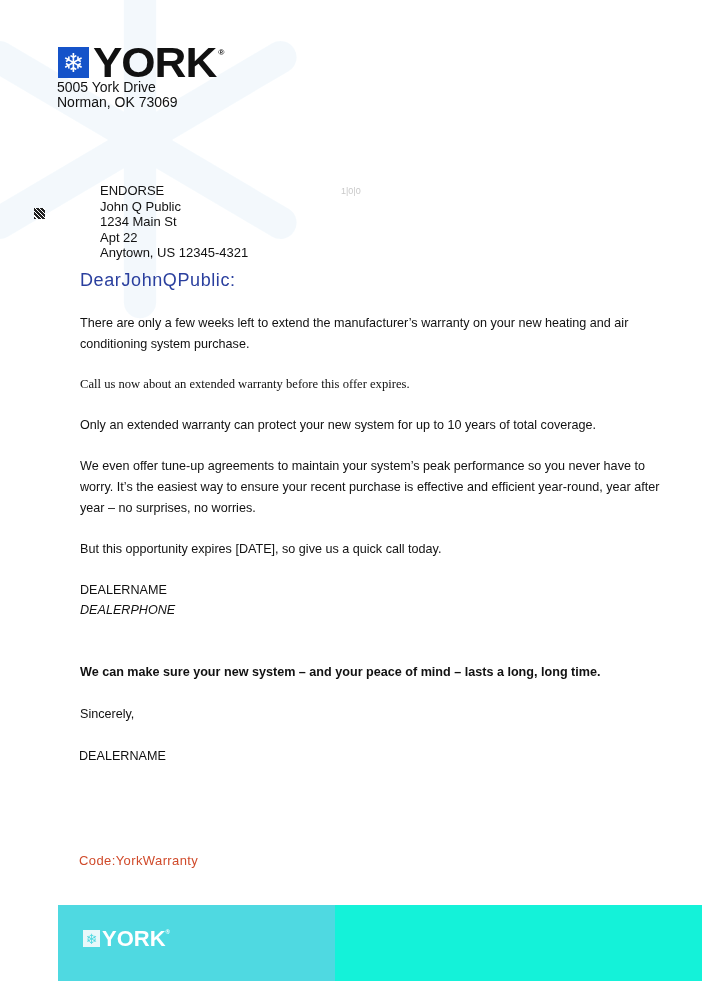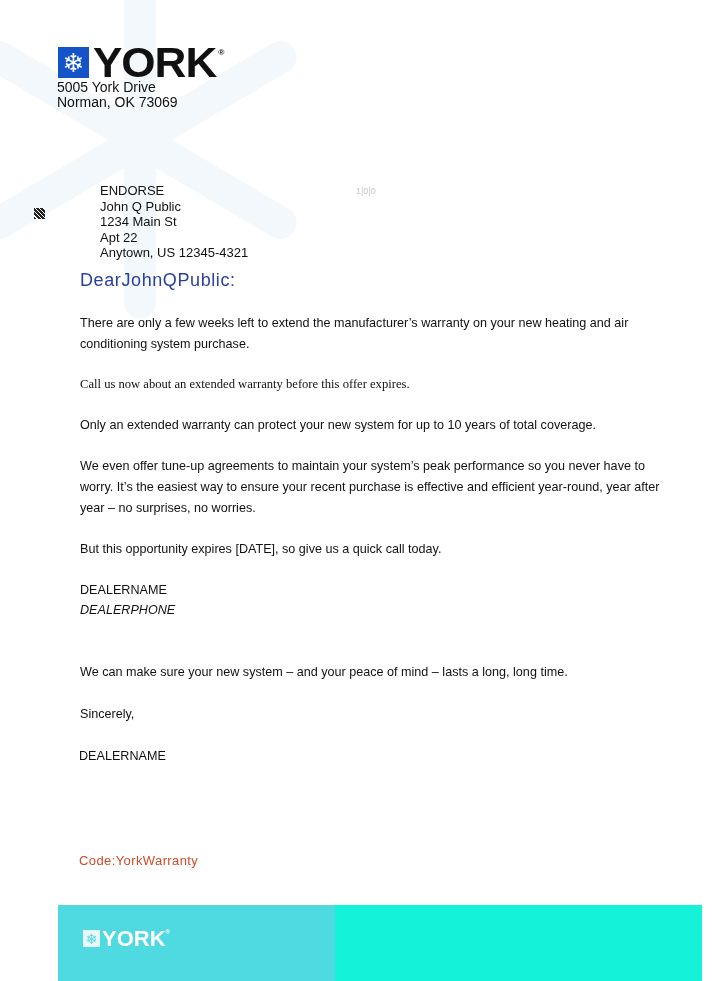--- a/index.html
+++ b/index.html
@@ -15,21 +15,21 @@
     }
     .logo-word {
       font-family:"Liberation Sans", sans-serif; font-weight:bold; font-size:42px; letter-spacing:-1px;
       color:#111; margin-left:4px; line-height:31px; transform:scaleX(1.05); transform-origin:left;
     }
     .logo-reg { font-size:8px; vertical-align:top; position:relative; top:-10px; margin-left:2px; }
     .addr { position:absolute; left:57px; top:80px; font-size:14px; line-height:15px; }
     .recipient { position:absolute; left:53px; top:183px; font-size:13px; line-height:15.5px;margin-left:47px; }
     .imb { position:absolute; left:34px; top:208px; width:11px; height:11px;
       background:repeating-linear-gradient(45deg,#222 0 2px,#fff 2px 3px); }
-    .seq { position:absolute; left:356px; top:186px; font-size:9px; color:#c8c8c8; }
+    .seq { position:absolute; left:341px; top:186px; font-size:9px; color:#c8c8c8; }
     .greeting { position:absolute; left:80px; top:270px; font-size:18px; color:#2a3f9e; letter-spacing:0.6px; }
     .body { position:absolute; left:80px; width:600px; font-size:12.6px; line-height:21px; color:#111; }
     .code { position:absolute; left:79px; top:853px; font-size:13px; color:#d04a2a; letter-spacing:0.4px; }
     .footer { position:absolute; left:58px; top:905px; width:644px; height:76px; display:flex; }
     .footer-left { width:277px; background:#4fd9e1; position:relative; }
     .footer-right { flex:1; background:#14f2d9; }
     .footer-logo { position:absolute; left:25px; top:25px; display:flex; align-items:center; color:#fff; }
     .footer-logo .fbox { width:17px; height:17px; background:#e8f8fa; color:#4fd9e1; font-size:14px; display:flex; align-items:center; justify-content:center; line-height:1; }
     .footer-logo .fword { font-weight:bold; font-size:22px; margin-left:2px; line-height:17px; }
     .footer-logo .freg { font-size:6px; vertical-align:top; position:relative; top:-6px; }
@@ -70,21 +70,21 @@
 
 <div class="body" style="top:313px;">There are only a few weeks left to extend the  manufacturer’s warranty on your new heating and air conditioning system purchase.</div>
 <div class="body" style="top:374px;font-family:Liberation Serif, serif;">Call us now about an extended warranty before this offer expires.</div>
 <div class="body" style="top:415px;">Only an extended warranty can protect your new system for up to 10 years of total coverage.</div>
 <div class="body" style="top:456px; width:600px;">We even offer tune-up agreements to maintain your system’s peak performance so you never have to worry. It’s the easiest way to ensure your recent purchase is effective and efficient year-round, year after year – no surprises, no worries.</div>
 <div class="body" style="top:539px;">But this opportunity expires [DATE], so give us a quick call today.</div>
 
 <div class="body" style="top:580px;">DEALERNAME</div>
 <div class="body" style="top:600px;font-style:italic;">DEALERPHONE</div>
 
-<div class="body" style="top:662px;">We can make sure your new system – and your peace of mind – lasts a long, long time.</div>
+<div class="body" style="top:662px;font-weight:bold;">We can make sure your new system – and your peace of mind – lasts a long, long time.</div>
 <div class="body" style="top:704px;">Sincerely,</div>
 <div class="body" style="top:746px; left:79px;">DEALERNAME</div>
 
 <div class="code">Code:YorkWarranty</div>
 
 <div class="footer">
   <div class="footer-left">
     <div class="footer-logo">
       <div class="fbox">❄</div>
       <div class="fword"><span>YORK</span><span class="freg">®</span></div>

